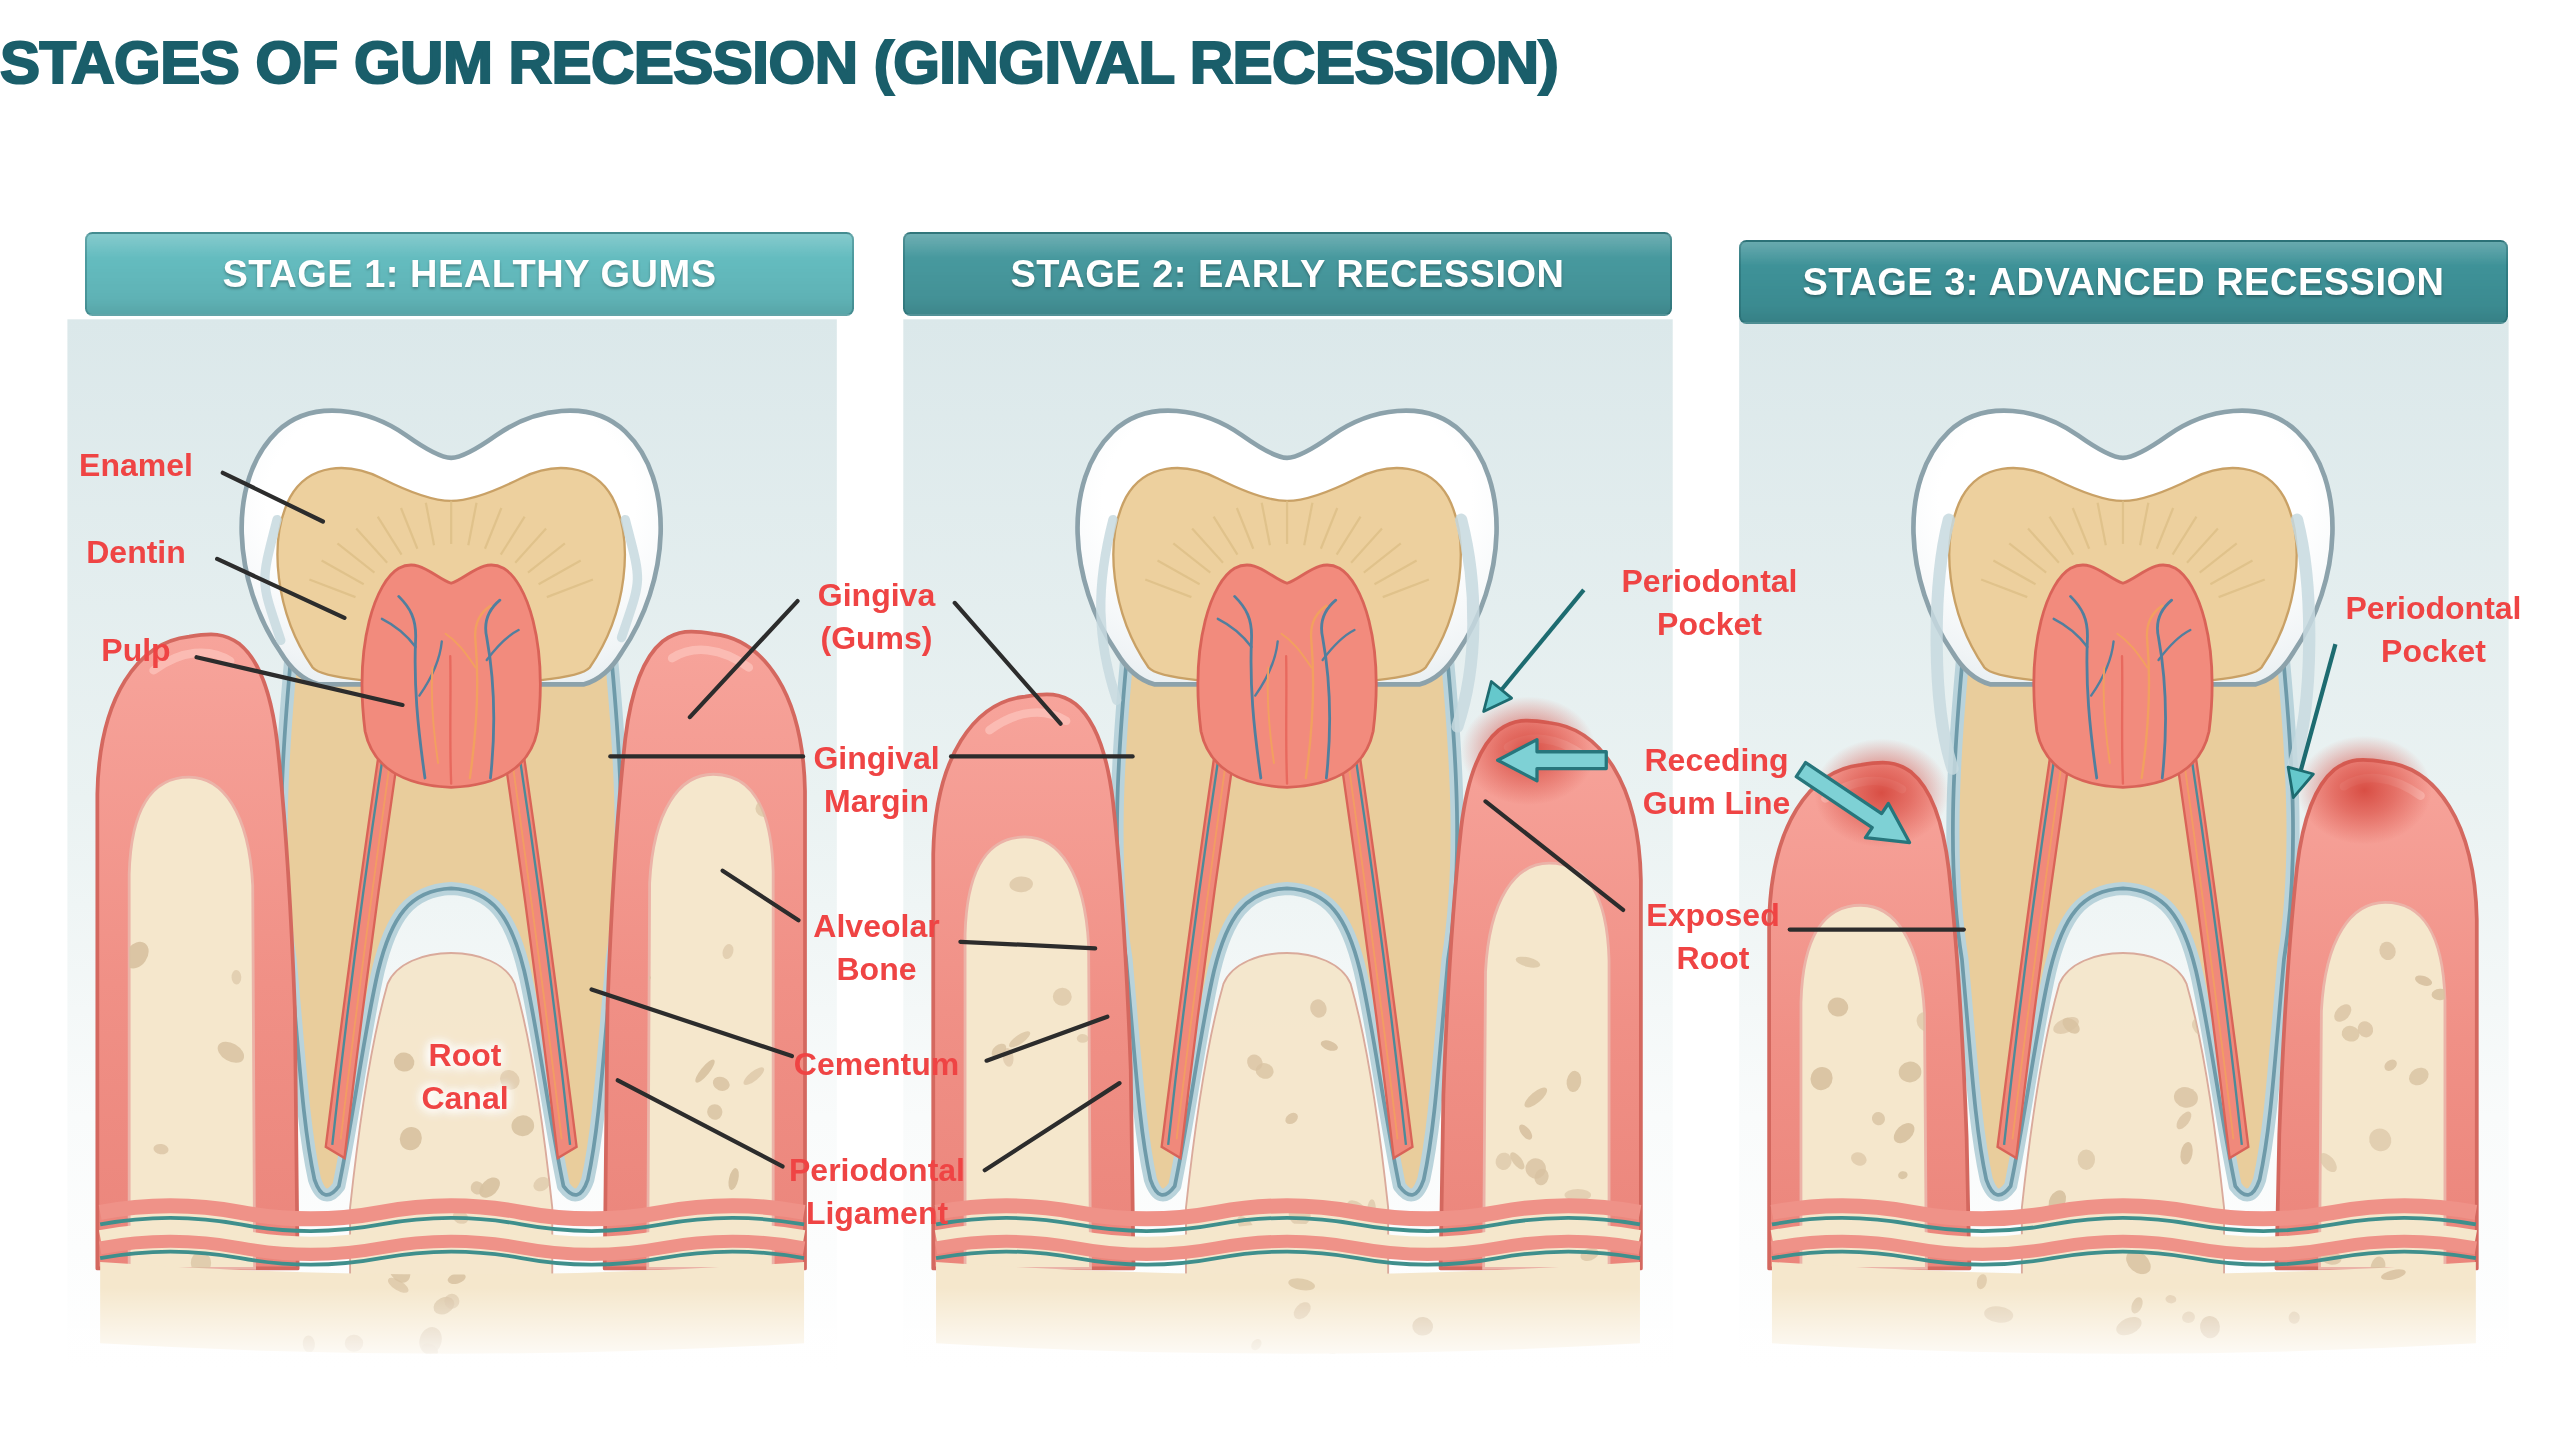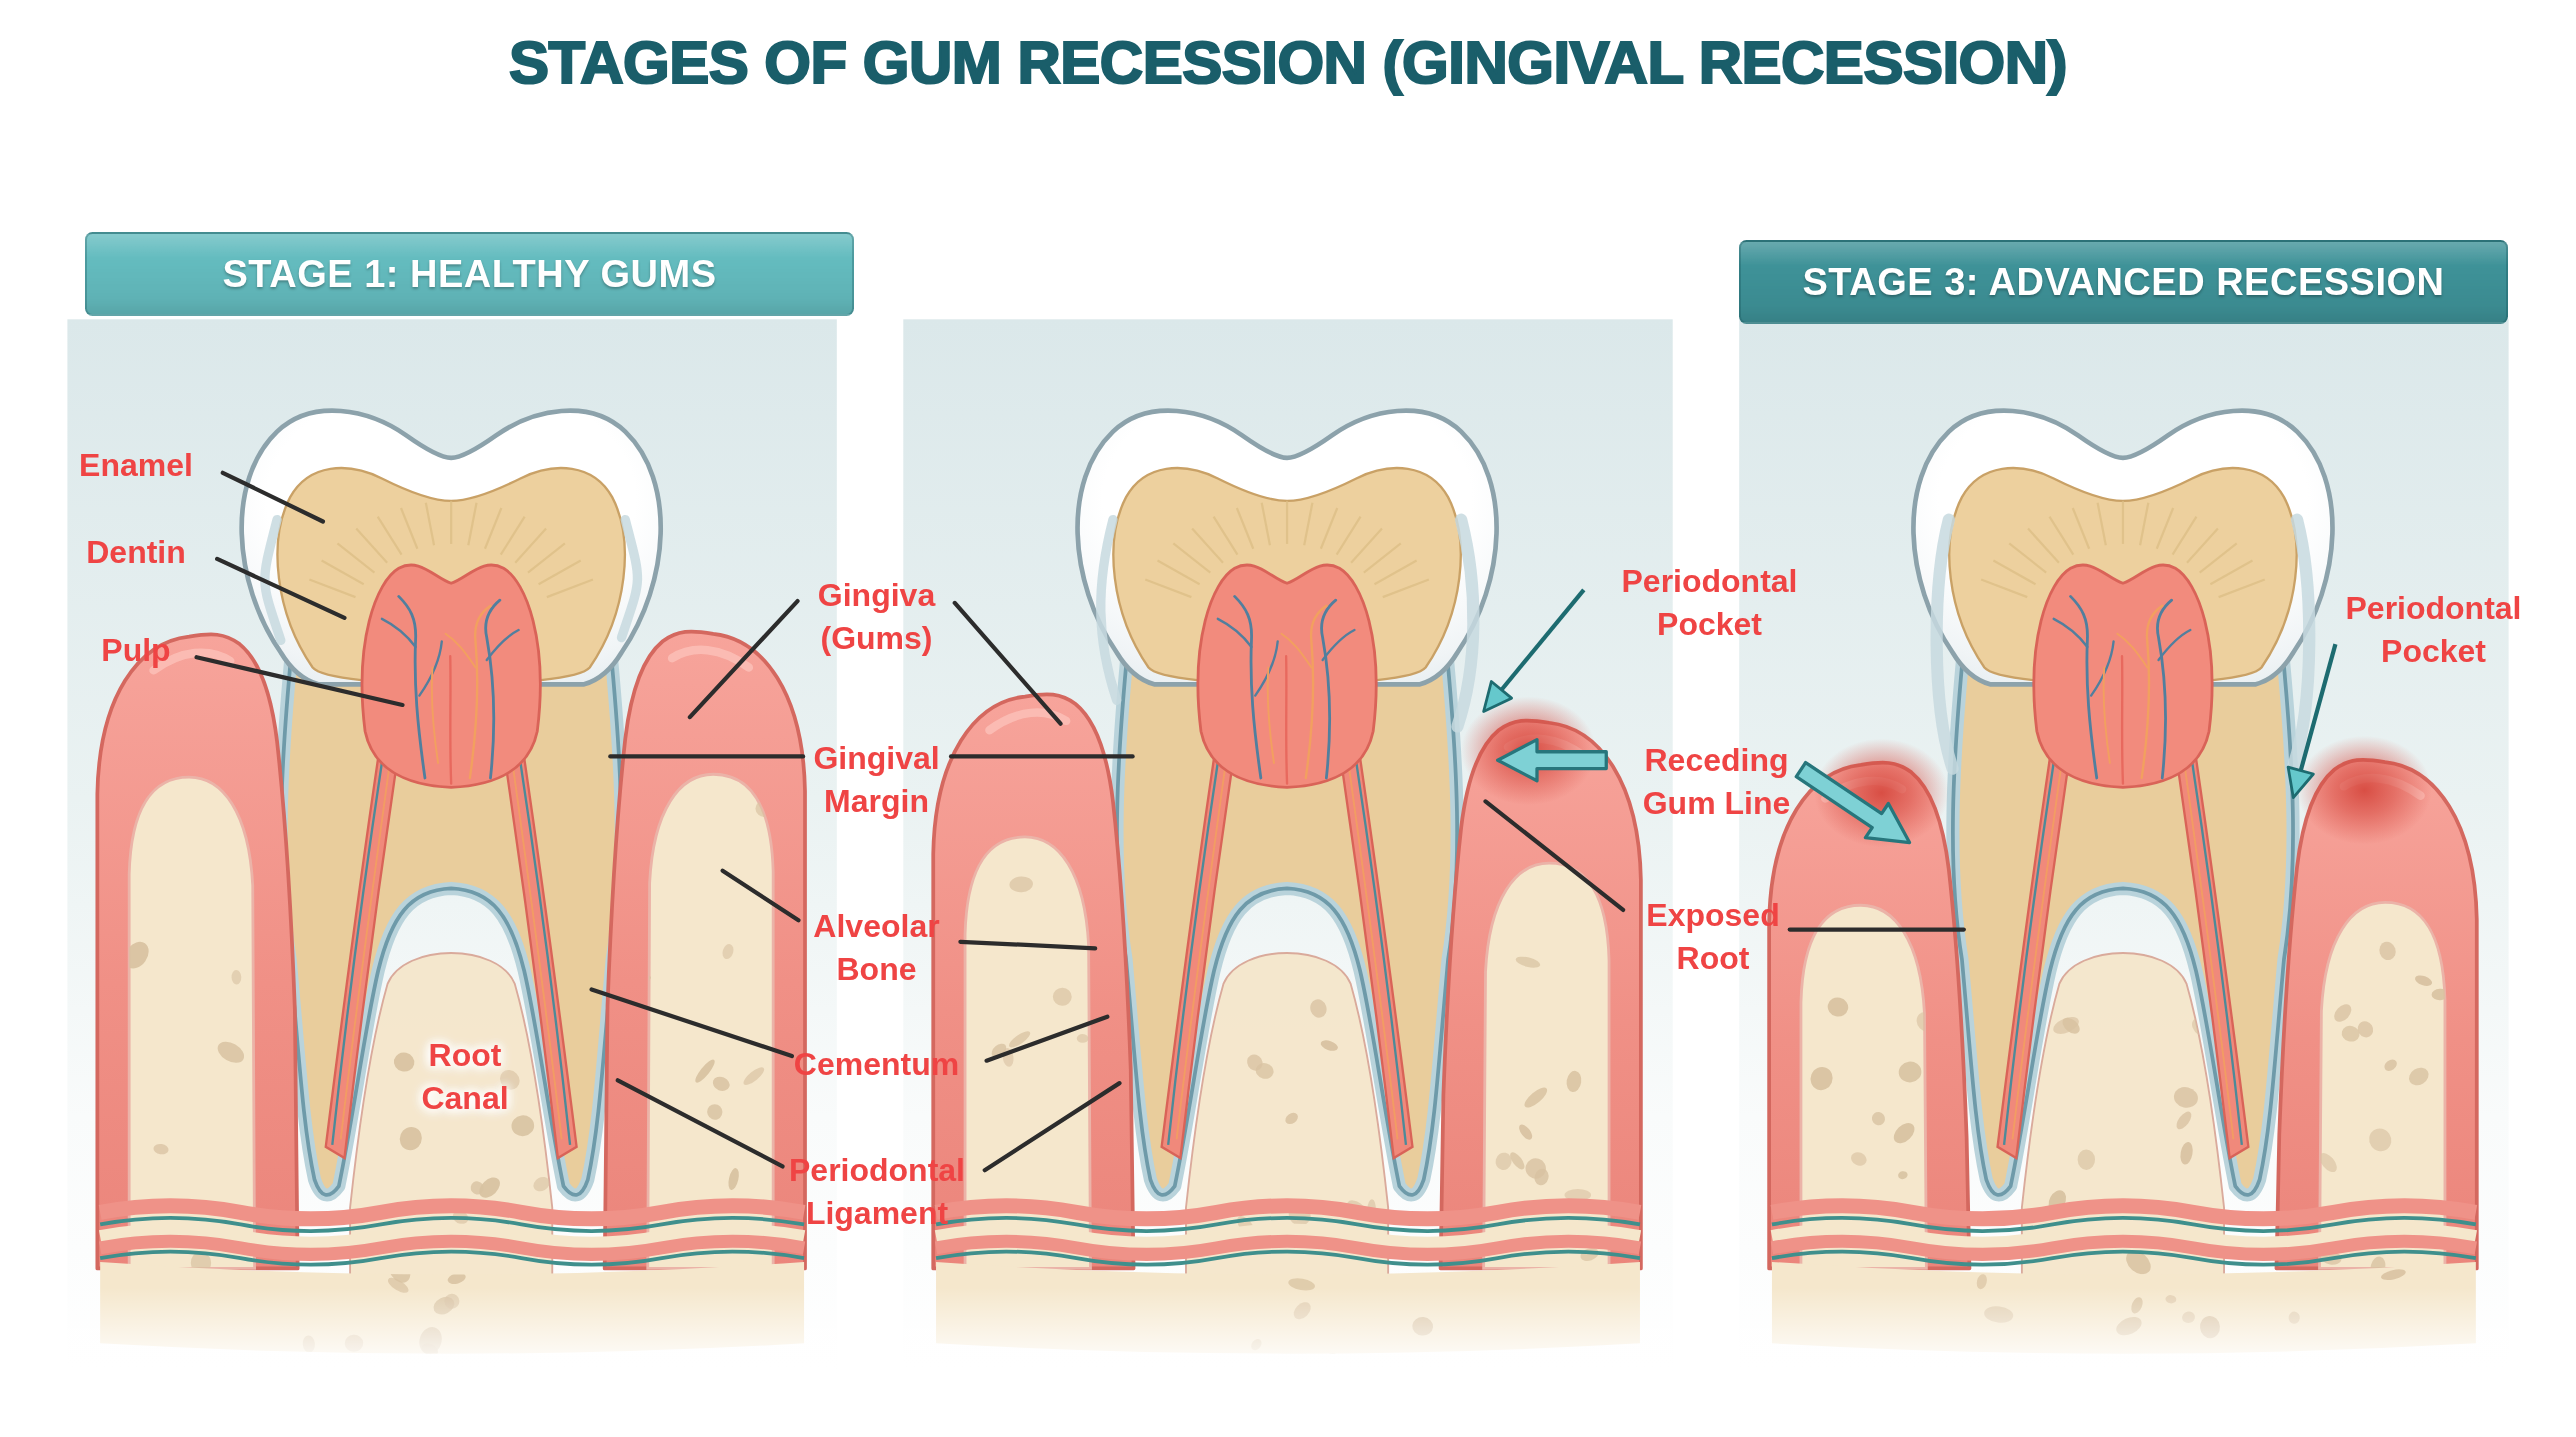--- a/index.html
+++ b/index.html
@@ -1,18 +1,18 @@
 <!DOCTYPE html>
 <html style="font-size:15px"><head>
 <meta charset="utf-8">
 <style>
   html,body{margin:0;padding:0;background:#FFFFFF;}
   body{width:2576px;height:1438px;overflow:hidden;font-family:"Liberation Sans",sans-serif;}
   .canvas{position:relative;width:2576px;height:1438px;background:#FFFFFF;}
-  .title{position:absolute;left:0;top:28px;width:2576px;margin:0;text-align:center;
+  .title{position:absolute;left:0;top:28px;width:2576px;margin:0;text-align:left;
          font-family:"Liberation Sans",sans-serif;font-weight:700;font-size:60px;letter-spacing:-0.5px;
          color:#1A5E6A;-webkit-text-stroke:2.2px #1A5E6A;}
   #art{position:absolute;left:0;top:0;}
   .hdr{position:absolute;top:232px;width:769px;height:84px;border-radius:7.5px;box-sizing:border-box;
        border:2.8px solid rgba(20,80,86,.30);
        background-image:linear-gradient(180deg,rgba(255,255,255,.22),rgba(255,255,255,0) 30%,rgba(0,0,0,.05) 80%,rgba(0,0,0,.12));
        color:#FFFFFF;font-weight:700;font-size:38px;letter-spacing:0.5px;text-align:center;line-height:80px;
        text-shadow:0 1.9px 2.8px rgba(0,0,0,.28);}
   .hdr1{left:67px;} .hdr2{left:903px;} .hdr3{left:1739px;}
   .lbl{position:absolute;font-weight:700;font-size:32px;line-height:43px;color:#ef4444;text-align:center;}
@@ -500,20 +500,21 @@
         <line x1="2495" y1="688" x2="2456.879853794232" y2="826.9267550610218" stroke="#1D6B70" stroke-width="4.5"></line>
         <polygon points="2444.4373147954334,819.364796104285 2450,852 2471.4392708835635,826.77386942115" fill="#65C8CC" stroke="#1D6B70" stroke-width="3" stroke-linejoin="round"></polygon>
         <polygon points="1716.0,803.0 1642.0,803.0 1642.0,790.0 1600.0,812.0 1642.0,834.0 1642.0,821.0 1716.0,821.0" fill="#7ED1D5" stroke="#27767C" stroke-width="3.5" stroke-linejoin="round"></polygon>
         <polygon points="1919.0,829.5 2000.1,884.0 1992.9,894.8 2040.0,900.0 2017.4,858.3 2010.2,869.1 1929.0,814.5" fill="#7ED1D5" stroke="#27767C" stroke-width="3.5" stroke-linejoin="round"></polygon>
       </g>
     </svg>
 
   <h1 class="title">STAGES OF GUM RECESSION (GINGIVAL RECESSION)</h1>
 
   <div class="hdr hdr1" style="background-color: rgb(100, 188, 191); margin-left: 18px;">STAGE 1: HEALTHY GUMS</div>
+  <div class="hdr hdr2" style="background-color: rgb(71, 153, 158);">STAGE 2: EARLY RECESSION</div>
   <div class="hdr hdr3" style="background-color: rgb(62, 146, 152); margin-top: 8px;">STAGE 3: ADVANCED RECESSION</div>
 
   <div class="lbl" style="left:47px;top:444px;width:178px">Enamel</div>
   <div class="lbl" style="left:47px;top:531px;width:178px">Dentin</div>
   <div class="lbl" style="left:47px;top:629px;width:178px">Pulp</div>
   <div class="lbl glow" style="left:381px;top:1034px;width:168px">Root Canal</div>
   <div class="lbl" style="left:783px;top:574px;width:187px">Gingiva (Gums)</div>
   <div class="lbl" style="left:783px;top:737px;width:187px">Gingival Margin</div>
   <div class="lbl" style="left:783px;top:905px;width:187px">Alveolar Bone</div>
   <div class="lbl" style="left:769px;top:1043px;width:215px">Cementum</div>

